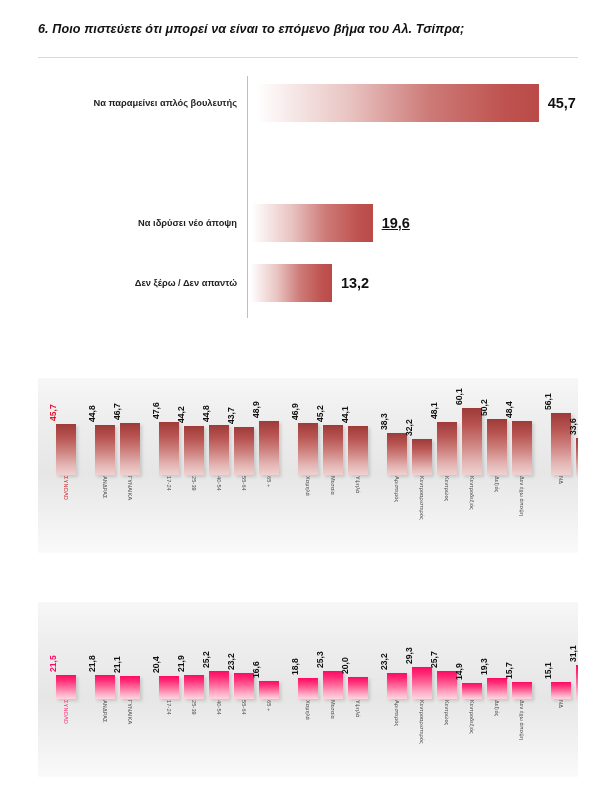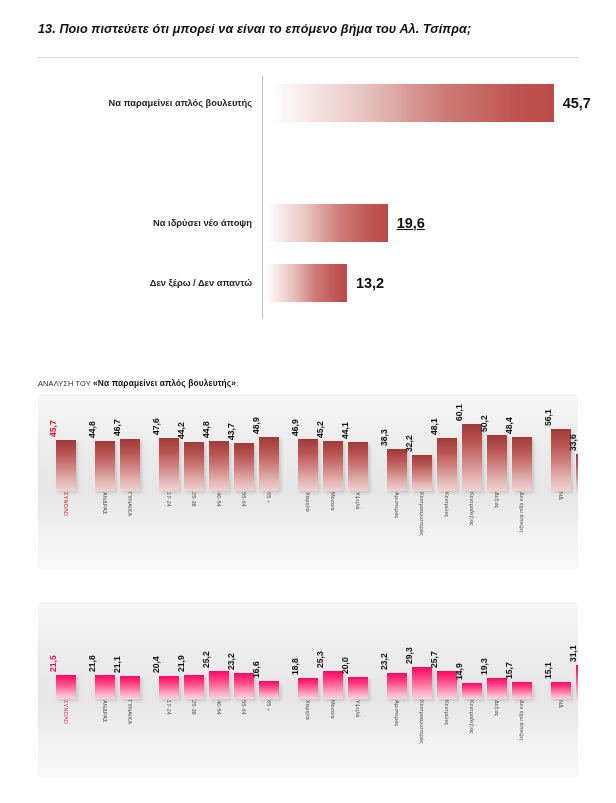--- a/index.html
+++ b/index.html
@@ -14,21 +14,21 @@
   .title{
     font-size:12.6px;font-weight:bold;font-style:italic;
     color:#111;letter-spacing:.1px;white-space:nowrap;
   }
   .title-rule{
     position:absolute;left:38px;top:57px;width:540px;height:1px;
     background:#d9d9d9;
   }
 
   
-  .mainchart{position:absolute;left:50px;top:72px;width:540px;height:250px;}
+  .mainchart{position:absolute;left:35px;top:72px;width:540px;height:250px;}
   .axis-line{
     position:absolute;left:212px;top:4px;width:1px;height:242px;
     background:#bfbfbf;
   }
   .mrow{position:absolute;left:0;height:46px;width:540px;}
   .mlabel{
     position:absolute;right:338px;top:50%;transform:translateY(-50%);
     font-size:9.3px;font-weight:bold;color:#1f1f1f;
     white-space:nowrap;text-align:right;
   }
@@ -81,21 +81,21 @@
     font-size:5.6px;color:#4a4a4a;white-space:nowrap;
     letter-spacing:.1px;
   }
   .bcat.total{color:#d02a2a;}
   .v2 .bcat.total{color:#ff2d76;}
 </style>
 </head>
 <body>
 
 <div class="title-wrap">
-  <div class="title">13. Ποιο πιστεύετε ότι μπορεί να είναι το επόμενο βήμα του Αλ. Τσίπρα;</div>
+  <div class="title">6. Ποιο πιστεύετε ότι μπορεί να είναι το επόμενο βήμα του Αλ. Τσίπρα;</div>
 </div>
 <div class="title-rule"></div>
 
 <div class="mainchart" id="main-chart">
   <div class="axis-line"></div>
 <div class="mrow" style="top: 8px;">
       <div class="mlabel">Να παραμείνει απλός βουλευτής</div>
       <div class="mbar" style="width: 290.652px;"></div>
       <div class="mval" style="left: 512.652px;">45,7</div>
     </div>
@@ -105,23 +105,20 @@
       <div class="mval" style="left: 346.656px; text-decoration: underline;">19,6</div>
     </div>
     <div class="mrow" style="top: 188px;">
       <div class="mlabel">Δεν ξέρω / Δεν απαντώ</div>
       <div class="mbar" style="width: 83.952px;"></div>
       <div class="mval" style="left: 305.952px;">13,2</div>
     </div>
   </div>
 
 <div class="section" id="section-1" style="top:378px;">
-  <div class="sec-head">
-    <span>ΑΝΑΛΥΣΗ ΤΟΥ </span><b>«Να παραμείνει απλός βουλευτής»</b><span>:</span>
-  </div>
   <div class="panel v1">
     <div class="plot" id="plot-1">
         <div class="bargroup" style="left: 18px; width: 20px;">
           <div class="bcol" style="left: 0px; width: 20px;">
             <div class="bbar" style="height: 50.6215px;"></div>
             <div class="bval total" style="bottom: 131.622px;">45,7</div>
             <div class="bcat total">ΣΥΝΟΛΟ</div>
           </div>
         </div>
         <div class="bargroup" style="left: 57px; width: 45px;">

